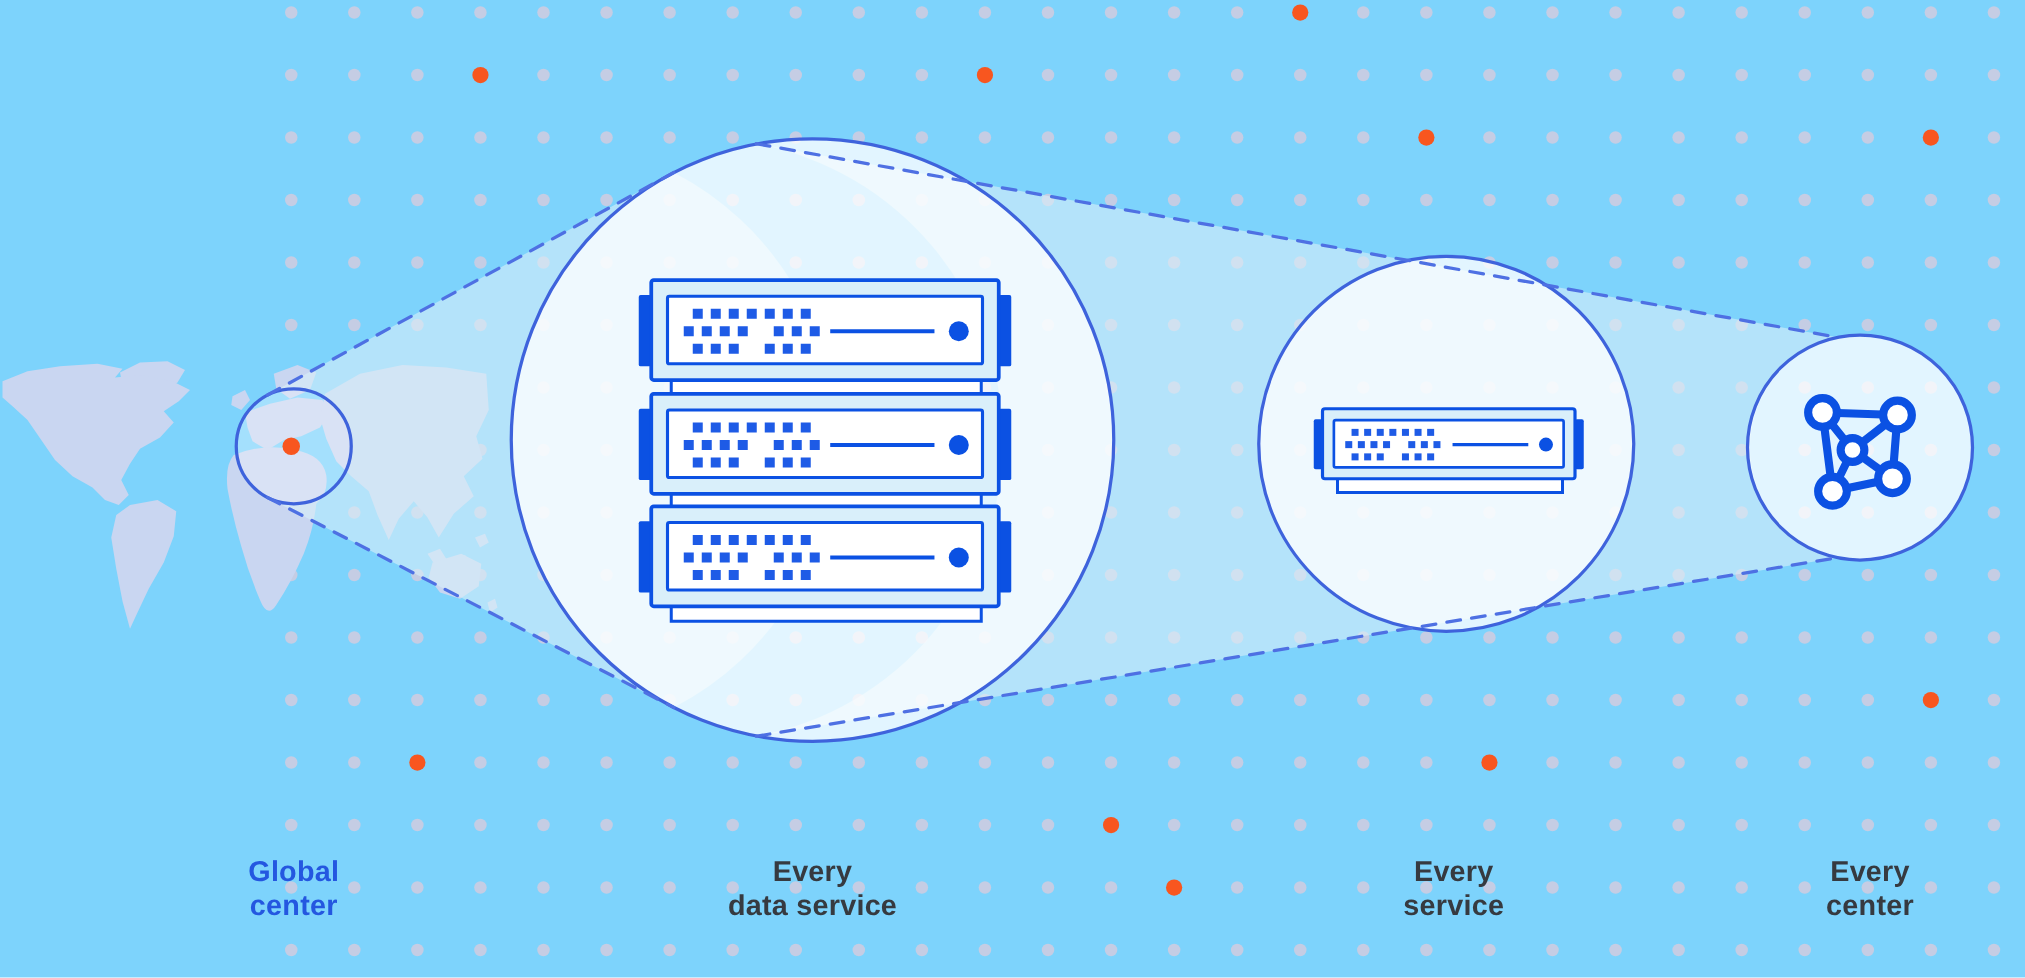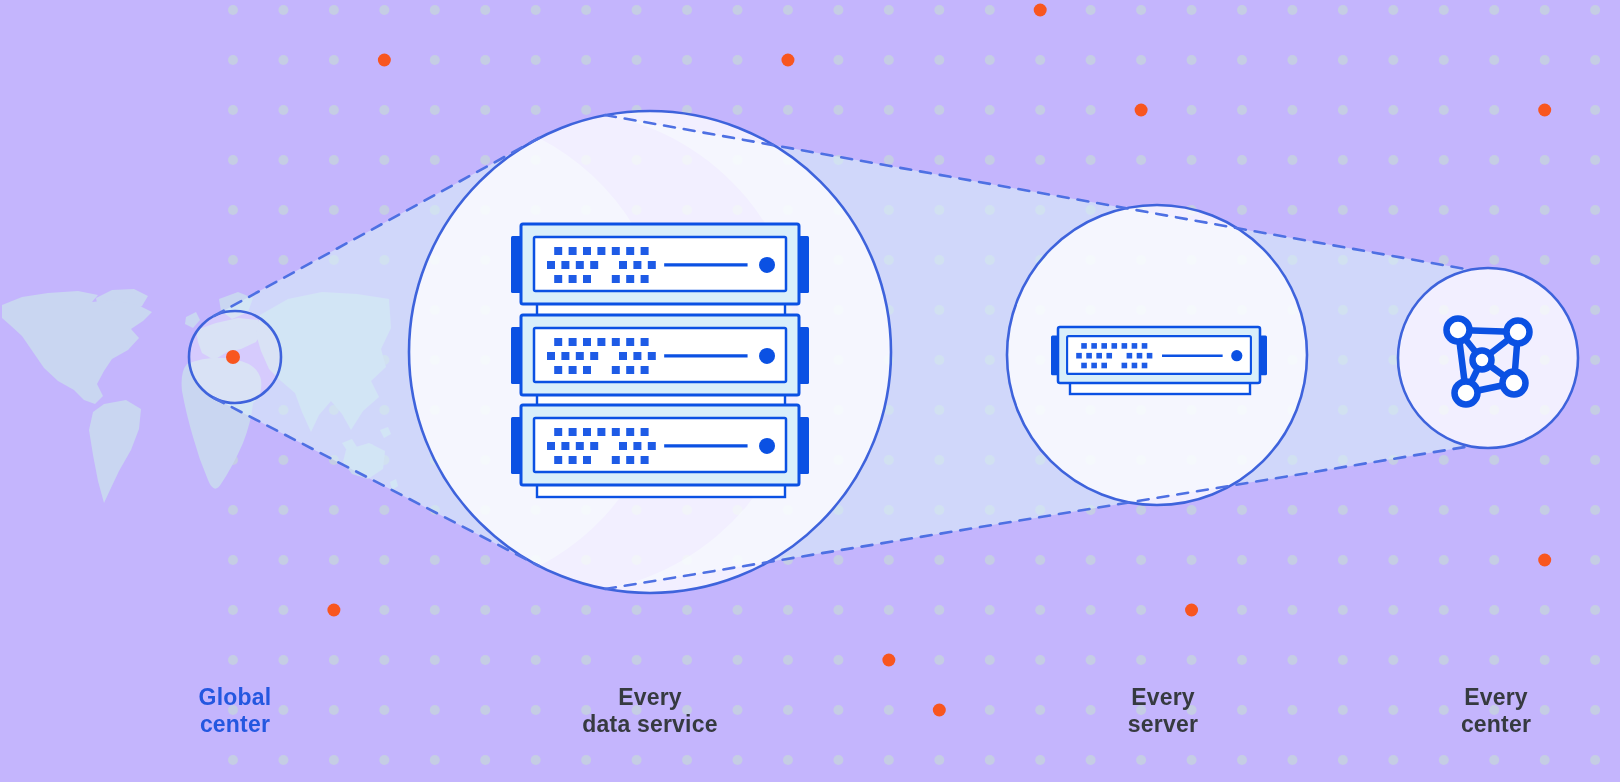--- a/index.html
+++ b/index.html
@@ -1,19 +1,19 @@
 <!DOCTYPE html>
 <html><head>
 <meta charset="utf-8">
 <style>
   html,body{margin:0;padding:0;background:#fff;}
   #canvas{
     position:relative;
     width:1620px;height:782px;
-    background:#c4b5fd;
+    background:#7dd3fc;
     overflow:hidden;
     font-family:"Liberation Sans", sans-serif;
   }
   #scene{position:absolute;left:0;top:0;}
   .stage-label{
     position:absolute;
     top:684px;
     transform:translateX(-50%);
     text-align:center;
     font-size:23px;
@@ -656,20 +656,20 @@
     <span>center</span>
   </div>
 
   <div class="stage-label" style="left: 650px; color: rgb(54, 58, 64);">
     <span>Every</span><br>
     <span>data service</span>
   </div>
 
   <div class="stage-label" style="left: 1163px; color: rgb(54, 58, 64);">
     <span>Every</span><br>
-    <span>server</span>
+    <span>service</span>
   </div>
 
   <div class="stage-label" style="left: 1496px; color: rgb(54, 58, 64);">
     <span>Every</span><br>
     <span>center</span>
   </div>
 </div>
 
 </body></html>

